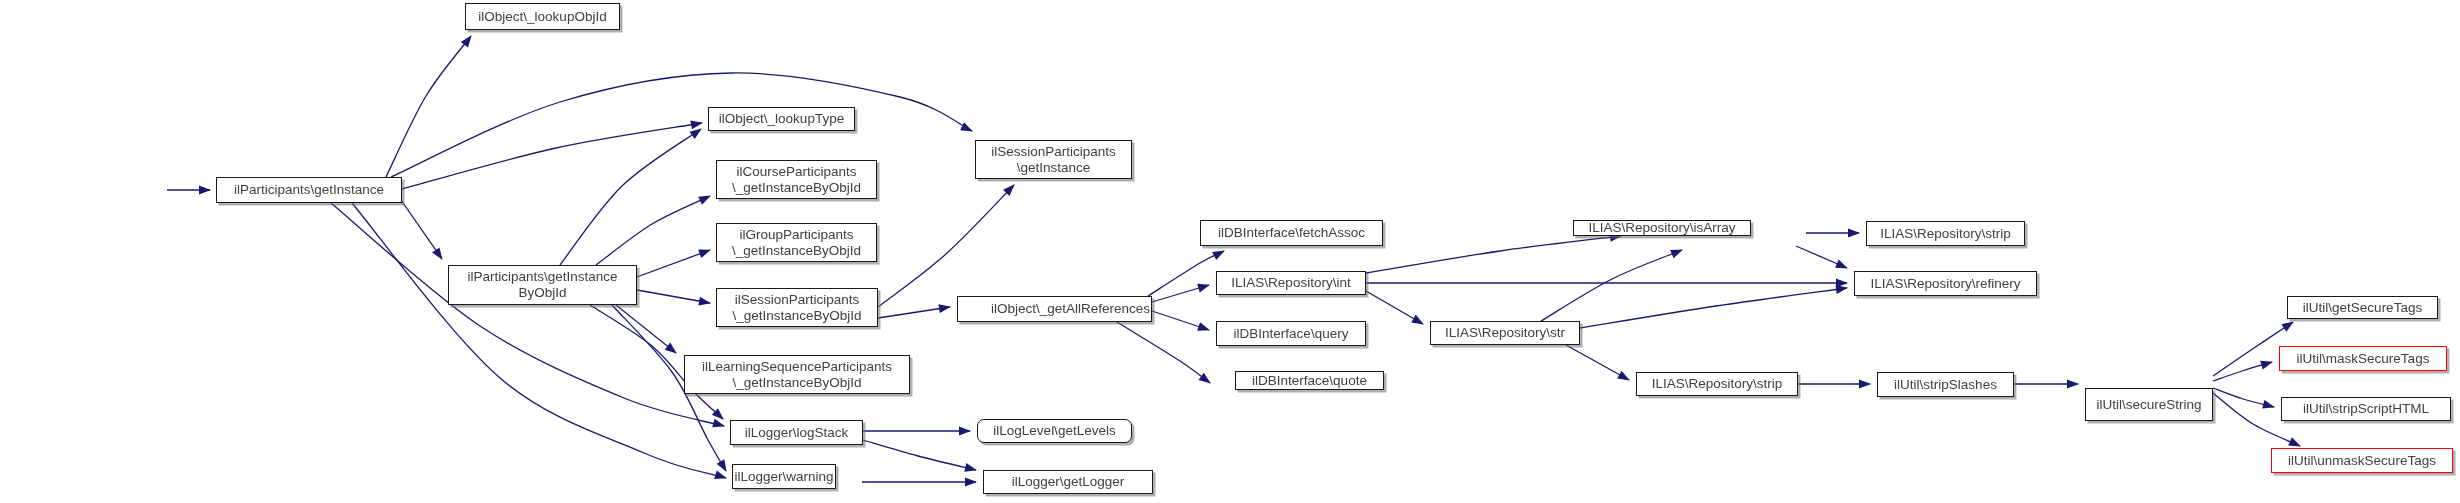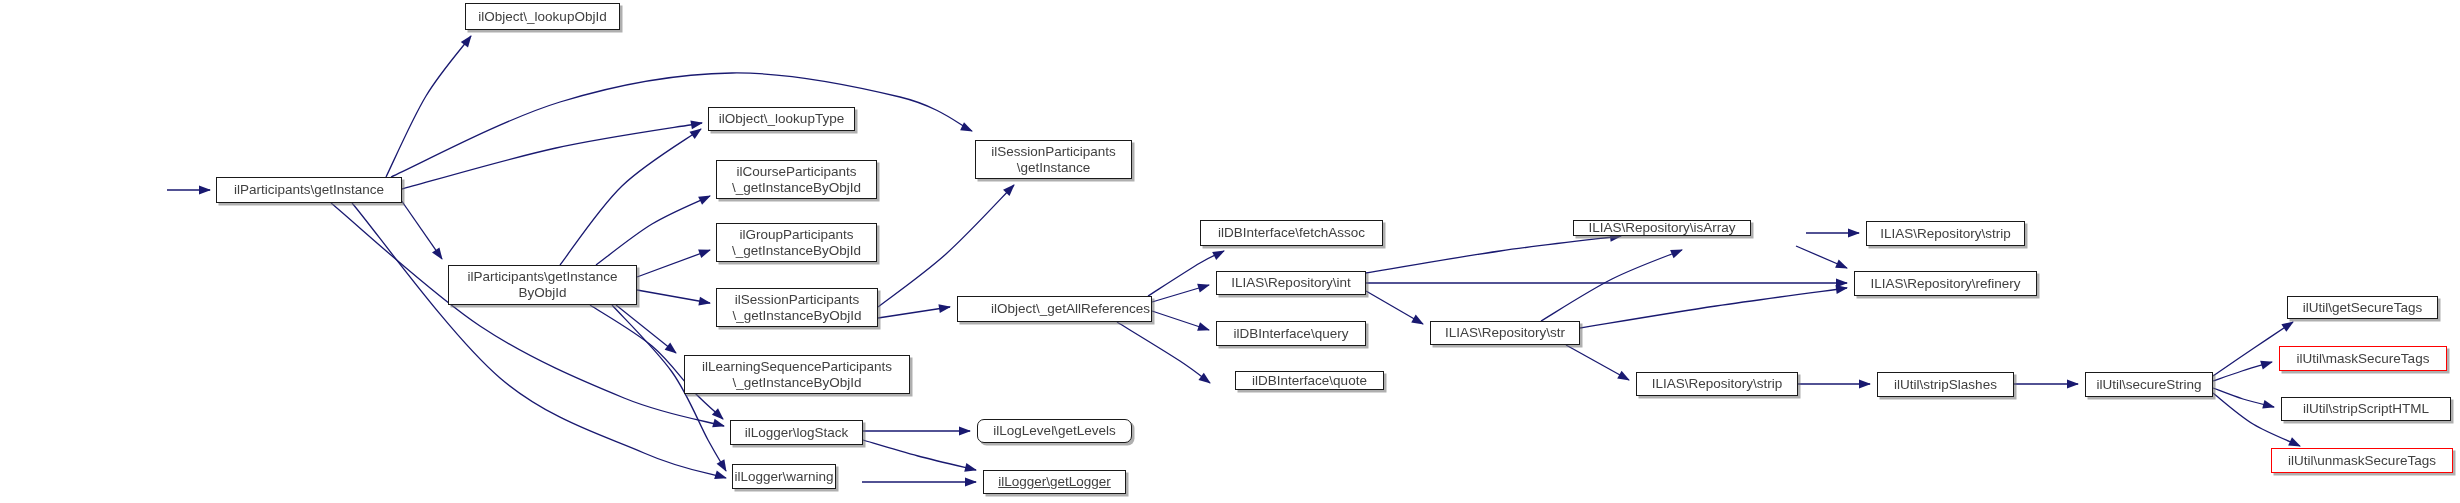--- a/index.html
+++ b/index.html
@@ -92,29 +92,29 @@
     <div class="node" style="left: 716px; top: 288px; width: 162px; height: 39px;">ilSessionParticipants
 \_getInstanceByObjId</div>
     <div class="node" style="left: 684px; top: 355px; width: 226px; height: 39px;">ilLearningSequenceParticipants
 \_getInstanceByObjId</div>
     <div class="node" style="left: 730px; top: 420px; width: 133px; height: 25px;">ilLogger\logStack</div>
     <div class="node" style="left: 732px; top: 464px; width: 104px; height: 25px;">ilLogger\warning</div>
     <div class="node" style="left: 975px; top: 140px; width: 157px; height: 39px;">ilSessionParticipants
 \getInstance</div>
     <div class="node" style="left: 957px; top: 296px; width: 195px; height: 26px; padding-left: 32px;">ilObject\_getAllReferences</div>
     <div class="node" style="left: 977px; top: 419px; width: 155px; height: 24px; border-radius: 7px;">ilLogLevel\getLevels</div>
-    <div class="node" style="left: 983px; top: 470px; width: 143px; height: 24px; text-decoration: underline;">ilLogger\getLogger</div>
+    <div class="node" style="left: 983px; top: 470px; width: 170px; height: 24px;">ilLogger\getLogger</div>
     <div class="node" style="left: 1200px; top: 220px; width: 183px; height: 26px;">ilDBInterface\fetchAssoc</div>
     <div class="node" style="left: 1216px; top: 271px; width: 150px; height: 24px;">ILIAS\Repository\int</div>
     <div class="node" style="left: 1216px; top: 321px; width: 150px; height: 25px;">ilDBInterface\query</div>
     <div class="node" style="left: 1217px; top: 371px; width: 149px; height: 19px; margin-left: 18px;">ilDBInterface\quote</div>
     <div class="node" style="left: 1430px; top: 321px; width: 150px; height: 24px;">ILIAS\Repository\str</div>
     <div class="node" style="left: 1549px; top: 220px; width: 178px; height: 16px; margin-left: 24px;">ILIAS\Repository\isArray</div>
     <div class="node" style="left: 1636px; top: 372px; width: 162px; height: 24px;">ILIAS\Repository\strip</div>
     <div class="node" style="left: 1866px; top: 221px; width: 159px; height: 25px;">ILIAS\Repository\strip</div>
     <div class="node" style="left: 1854px; top: 271px; width: 183px; height: 25px;">ILIAS\Repository\refinery</div>
     <div class="node" style="left: 1877px; top: 372px; width: 137px; height: 25px;">ilUtil\stripSlashes</div>
-    <div class="node" style="left: 2085px; top: 372px; width: 128px; height: 25px;">ilUtil\secureString</div>
+    <div class="node" style="left: 2085px; top: 388px; width: 128px; height: 33px;">ilUtil\secureString</div>
     <div class="node" style="left: 2287px; top: 296px; width: 151px; height: 23px;">ilUtil\getSecureTags</div>
     <div class="node red" style="left: 2279px; top: 346px; width: 168px; height: 25px;">ilUtil\maskSecureTags</div>
     <div class="node" style="left: 2281px; top: 397px; width: 170px; height: 24px;">ilUtil\stripScriptHTML</div>
     <div class="node red" style="left: 2271px; top: 448px; width: 182px; height: 25px;">ilUtil\unmaskSecureTags</div>
   </div>
 
 </body></html>

